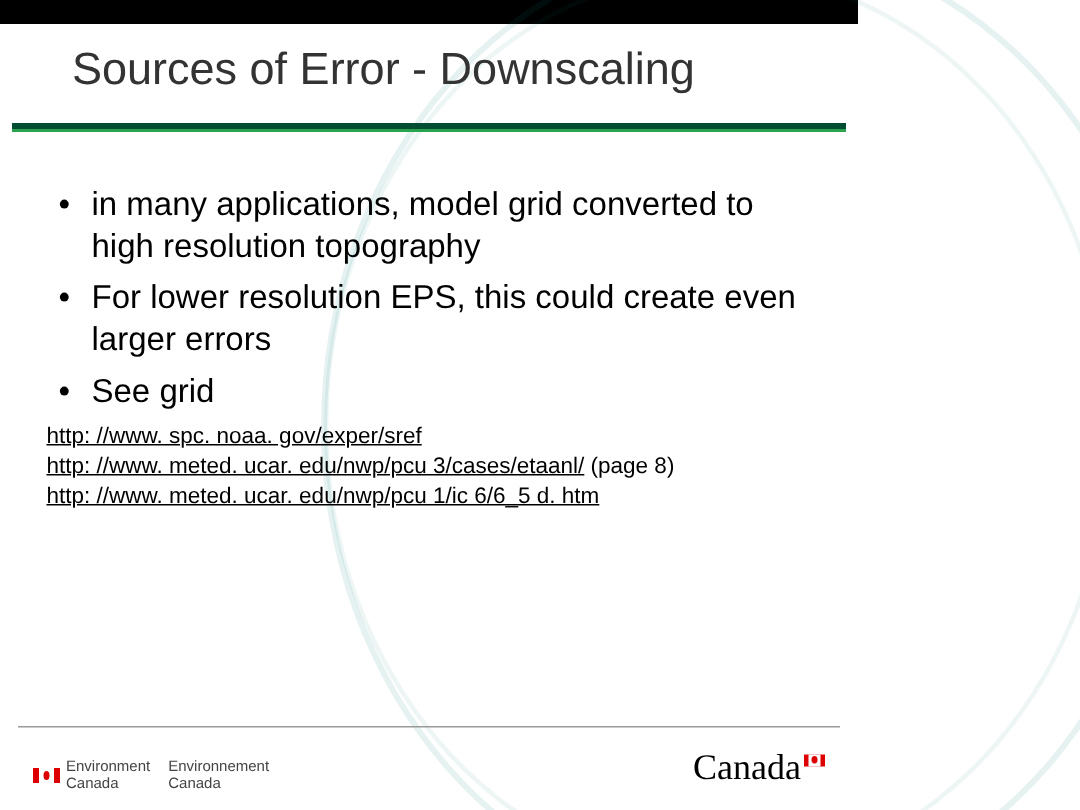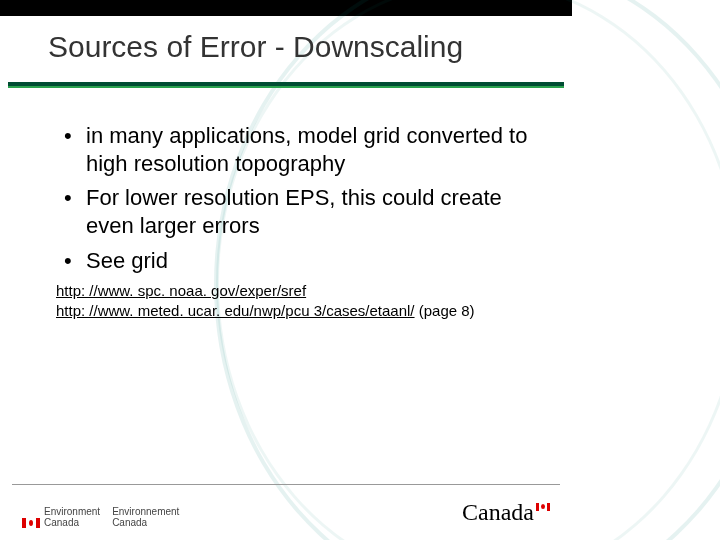--- a/index.html
+++ b/index.html
@@ -9,34 +9,34 @@
   
   .curve{position:absolute;right:-210px;top:-40px;width:560px;height:640px;border:4px solid rgba(0,130,120,0.10);border-radius:50%;pointer-events:none}
   .curve2{position:absolute;right:-170px;top:-20px;width:520px;height:600px;border:3px solid rgba(0,130,120,0.07);border-radius:50%;pointer-events:none}
   
   .title{position:absolute;left:48px;top:30px;font-size:30px;color:#333}
   
   .divider{position:absolute;left:8px;right:8px;top:82px;height:6px}
   .divider .dark{position:absolute;left:0;top:0;width:100%;height:4px;background:#004d33}
   .divider .light{position:absolute;left:0;top:4px;width:100%;height:2px;background:#2aa24e}
   
-  .body{position:absolute;left:56px;right:30px;top:122px;font-size:22px;color:#000;line-height:1.28}
+  .body{position:absolute;left:31px;right:30px;top:122px;font-size:22px;color:#000;line-height:1.28}
   ul.top{list-style:none;margin:0;padding:0}
   ul.top>li{position:relative;padding-left:30px;margin-bottom:6px}
   ul.top>li::before{content:"•";position:absolute;left:8px;top:0;font-size:22px}
   ul.sub{list-style:none;margin:6px 0 2px 0;padding:0;font-size:19px}
   ul.sub>li{position:relative;padding-left:46px}
   ul.sub>li::before{content:"–";position:absolute;left:28px;top:0}
   
   .links{margin-top:6px;font-size:15px;line-height:1.35}
   .links a{color:#000;text-decoration:underline}
   
   .footer{position:absolute;left:0;right:0;bottom:0;height:56px}
   .footer .line{position:absolute;left:12px;right:12px;top:0;height:1px;background:#999}
-  .flagblock{position:absolute;left:22px;bottom:12px;display:flex;align-items:flex-end;font-size:10px;color:#444}
+  .flagblock{position:absolute;left:22px;bottom:12px;display:flex;align-items:center;font-size:10px;color:#444}
   .flagblock .flag{width:18px;height:10px;background:#d00;position:relative;margin-right:4px}
   .flagblock .flag::before{content:"";position:absolute;left:4px;top:0;width:10px;height:10px;background:#fff}
   .flagblock .flag::after{content:"";position:absolute;left:7px;top:2px;width:4px;height:6px;background:#d00;border-radius:50% 50% 50% 50%}
   .flagblock .col{display:flex;flex-direction:column;margin-right:12px;line-height:1.1}
   .wordmark{position:absolute;right:22px;bottom:14px;font-family:"Times New Roman",serif;font-size:24px;color:#000;display:flex;align-items:flex-start}
   .wordmark .mini{width:14px;height:8px;margin-left:2px;margin-top:4px;background:#d00;position:relative}
   .wordmark .mini::before{content:"";position:absolute;left:3px;top:0;width:8px;height:8px;background:#fff}
   .wordmark .mini::after{content:"";position:absolute;left:5px;top:1px;width:4px;height:5px;background:#d00;border-radius:50%}
 </style>
 </head>
@@ -57,20 +57,21 @@
     <ul class="top">
       <li>
         <span>in many applications, model grid converted to high resolution topography</span>
       </li>
       <li>For lower resolution EPS, this could create even larger errors</li>
       <li>See grid</li>
     </ul>
     <div class="links">
       <div><a href="#">http: //www. spc. noaa. gov/exper/sref</a></div>
       <div><a href="#">http: //www. meted. ucar. edu/nwp/pcu 3/cases/etaanl/</a><span> (page 8)</span></div>
+      <div><a href="#">http: //www. meted. ucar. edu/nwp/pcu 1/ic 6/6_5 d. htm</a></div>
     </div>
   </div>
 
   <div class="footer">
     <div class="line"></div>
     <div class="flagblock">
       <div class="flag"></div>
       <div class="col">
         <span>Environment</span>
         <span>Canada</span>

